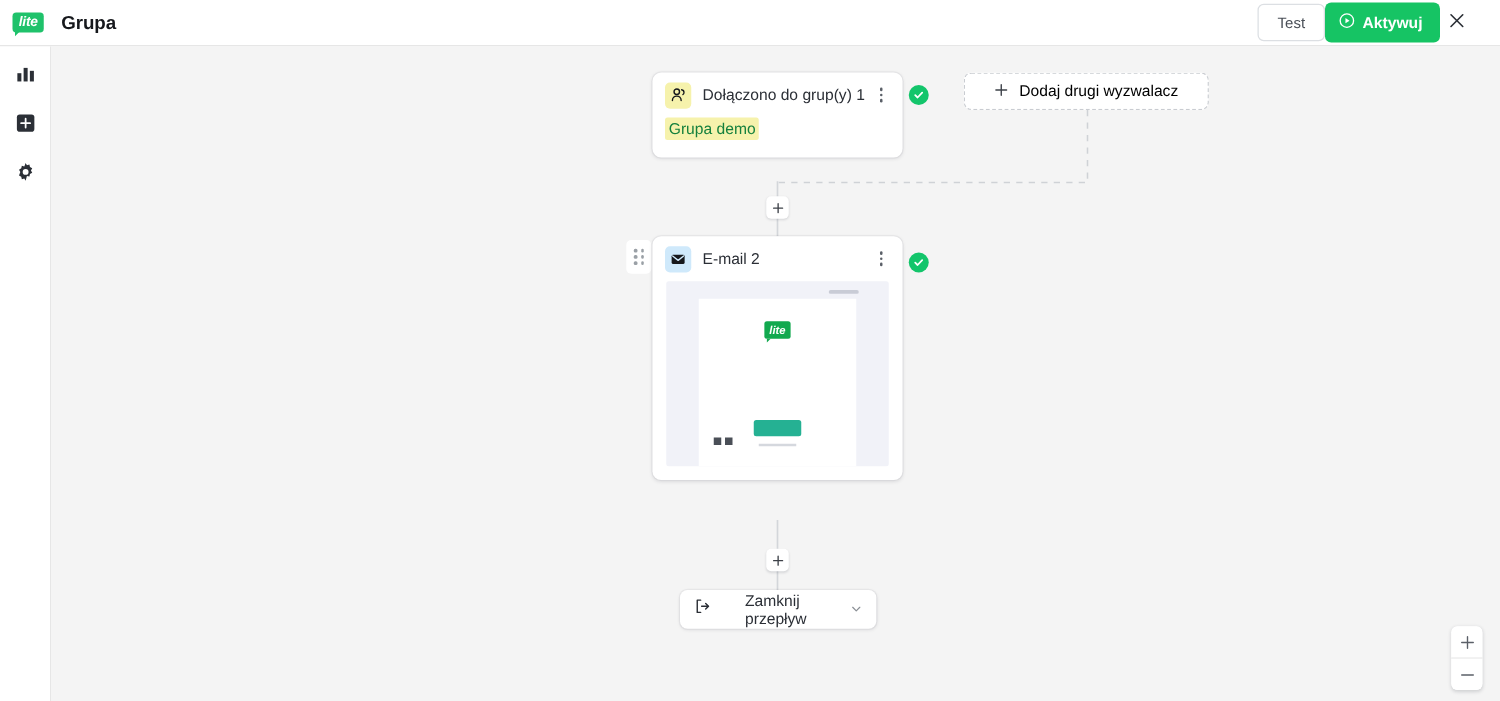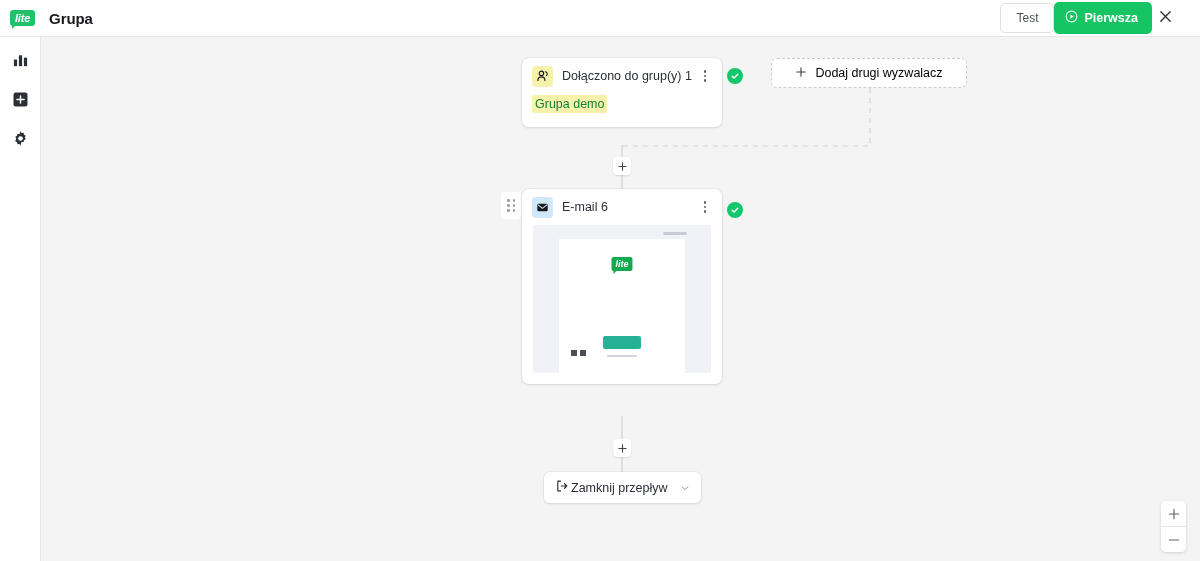--- a/index.html
+++ b/index.html
@@ -164,21 +164,21 @@
   .preview-footline {
     position: absolute; left: 50%; transform: translateX(-50%); bottom: 16px;
     width: 30px; height: 2px; background: #d5d8de;
   }
 
   
   .node-close {
     position: absolute; left: 503px; top: 435px; width: 157px; height: 31px;
     background: #fff; border-radius: 6px;
     box-shadow: 0 1px 3px rgba(16,24,40,.10), 0 0 0 1px rgba(16,24,40,.04);
-    display: flex; align-items: center; padding: 0 11px; gap: 2px;
+    display: flex; align-items: center; padding: 0 11px; gap: 27px;
     cursor: pointer;
   }
   .node-close-label { font-size: 12.5px; color: #2b2f36; }
   .chev { margin-left: auto; }
 
   
   .edge-plus {
     position: absolute; width: 18px; height: 18px; background: #fff;
     border-radius: 4px; display: flex; align-items: center;
     justify-content: center; cursor: pointer;
@@ -210,21 +210,21 @@
 
     <div class="header-right">
       <button class="btn-test">Test</button>
       <button class="btn-activate">
         <span>
           <svg width="13" height="13" viewBox="0 0 16 16">
             <circle cx="8" cy="8" r="6.6" fill="none" stroke="#fff" stroke-width="1.3"></circle>
             <path d="M6.6 5.3 L10.6 8 L6.6 10.7 Z" fill="#fff"></path>
           </svg>
         </span>
-        <span>Pierwsza</span>
+        <span>Aktywuj</span>
       </button>
       <button class="btn-close">
         <span>
           <svg width="15" height="15" viewBox="0 0 16 16">
             <path d="M3 3 L13 13 M13 3 L3 13" stroke="#2b2f36" stroke-width="1.4" stroke-linecap="round"></path>
           </svg>
         </span>
       </button>
     </div>
   </div>
@@ -321,21 +321,21 @@
     </div>
 
     <div class="node-email">
       <div class="node-head">
         <span class="icon-badge badge-blue">
           <svg width="13" height="13" viewBox="0 0 16 16">
             <rect x="1.6" y="3.4" width="12.8" height="9.2" rx="1.6" fill="#16181c"></rect>
             <path d="M2.6 4.7 L8 9 L13.4 4.7" fill="none" stroke="#cfe9fb" stroke-width="1.3" stroke-linecap="round" stroke-linejoin="round"></path>
           </svg>
         </span>
-        <span class="node-title">E-mail 6</span>
+        <span class="node-title">E-mail 2</span>
         <span class="kebab">
           <i></i>
             <i></i>
             <i></i>
         </span>
       </div>
       <div class="preview">
         <div class="preview-dash"></div>
         <div class="preview-card">
           <span class="preview-logo">lite</span>

